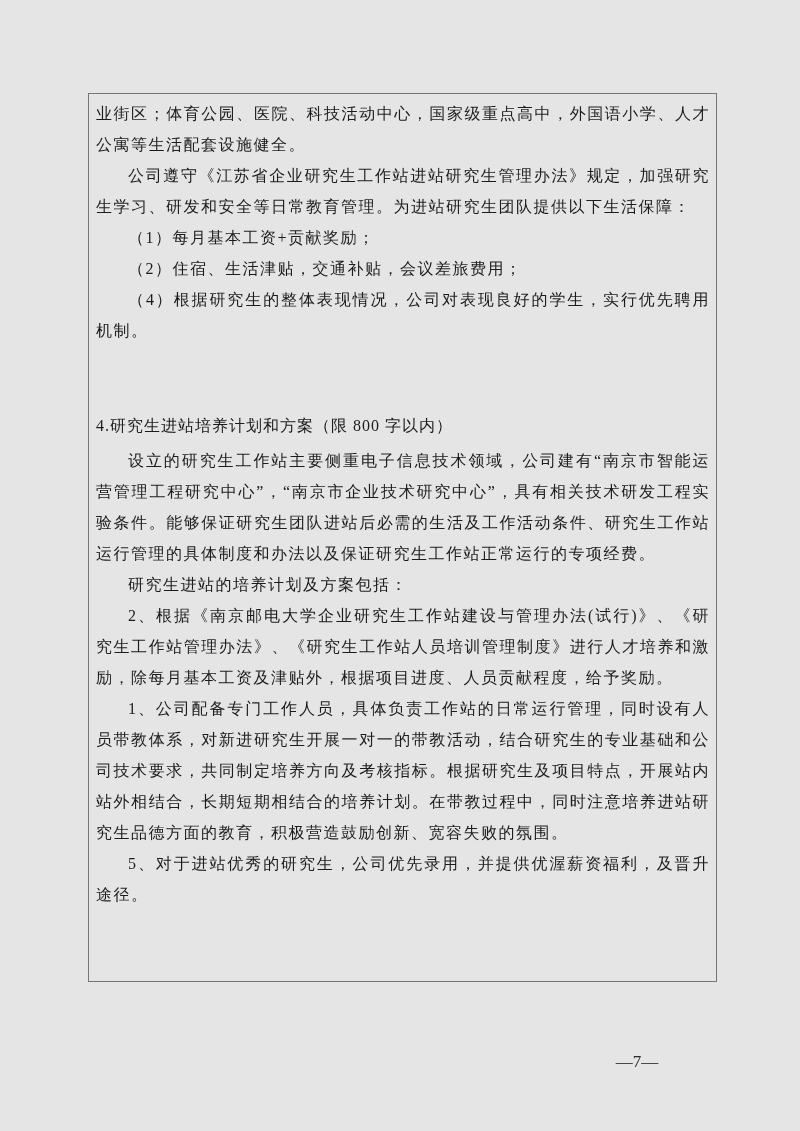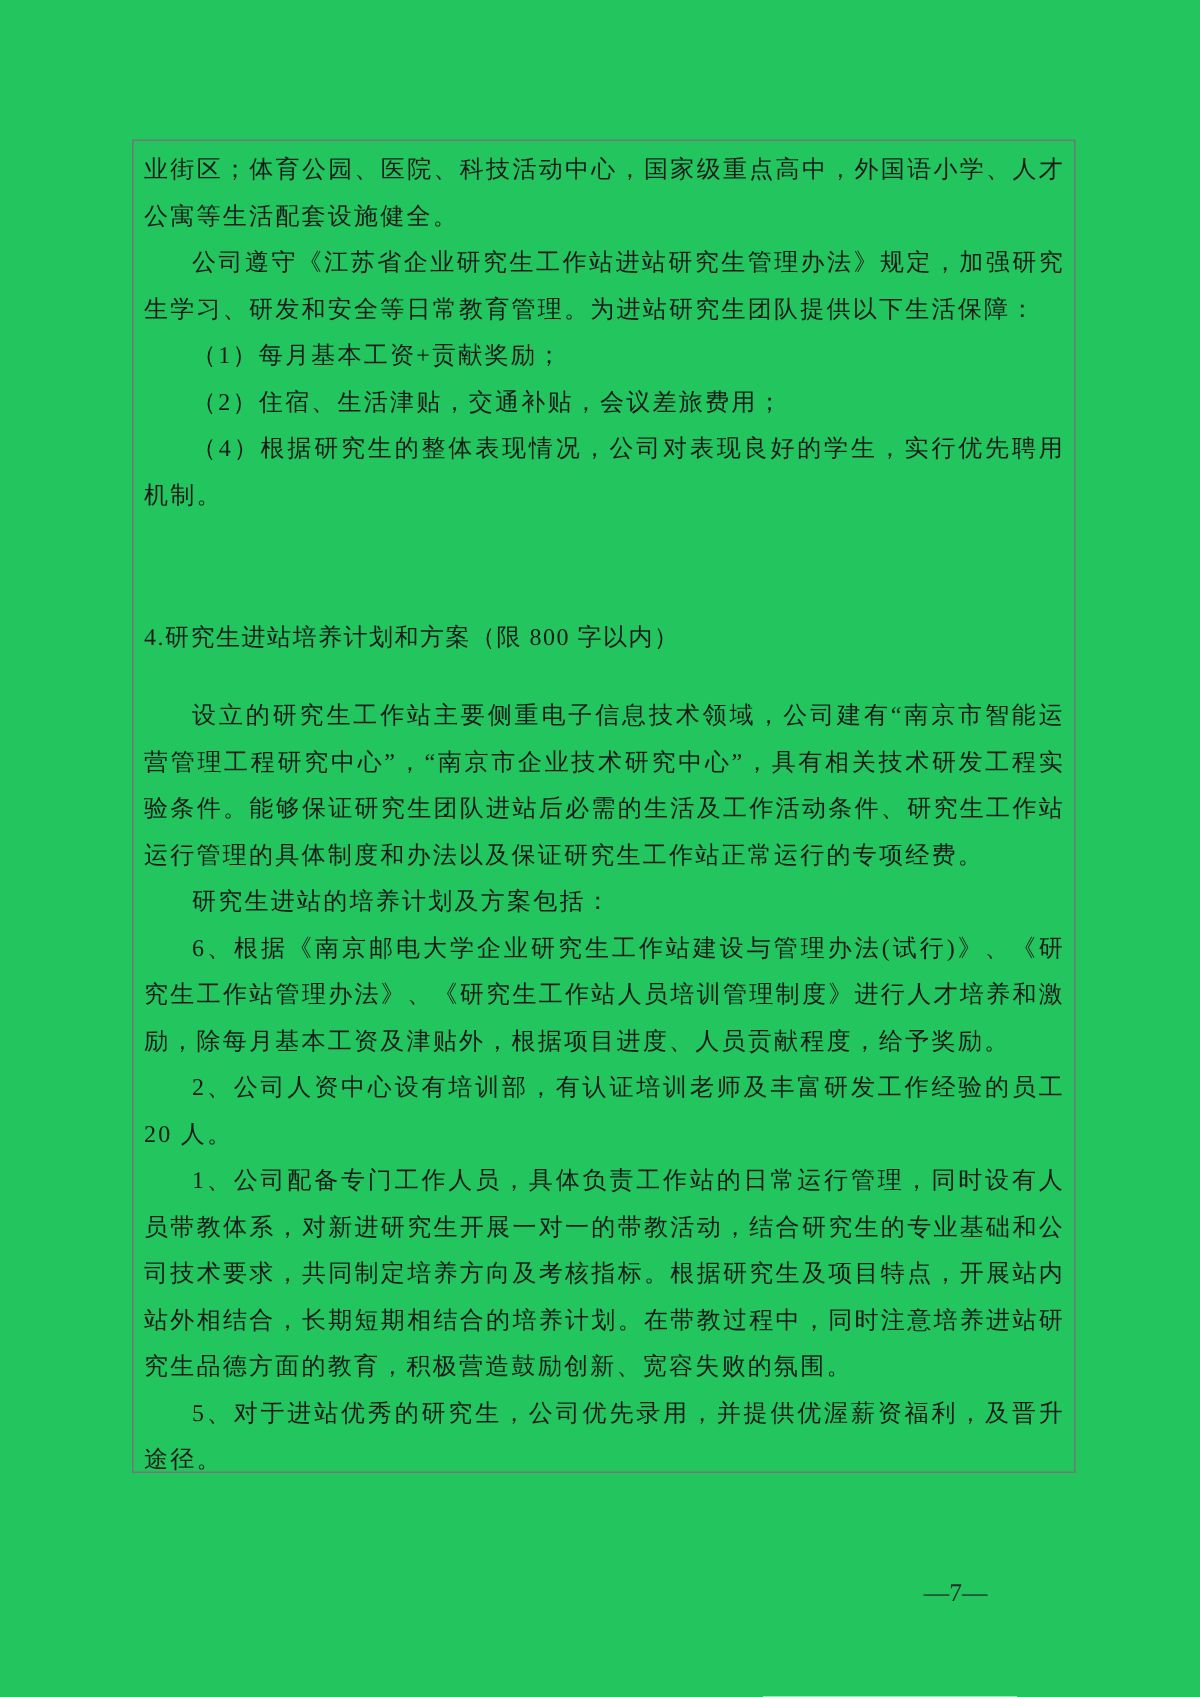--- a/index.html
+++ b/index.html
@@ -4,21 +4,21 @@
 <style>
   html, body {
     margin: 0;
     padding: 0;
     background: #ffffff;
   }
   .page {
     position: relative;
     width: 800px;
     height: 1131px;
-    background: #22c55e;
+    background: #e5e5e5;
     font-family: "Liberation Serif", "DejaVu Serif", serif;
     color: #1c1c1c;
     overflow: hidden;
   }
   .doc-table {
     position: absolute;
     left: 88px;
     top: 93px;
     width: 629px;
     height: 889px;
@@ -32,21 +32,21 @@
     line-height: 31px;
     letter-spacing: 1.5px;
     text-align: justify;
     text-justify: inter-character;
     text-indent: 2em;
   }
   .para.no-indent {
     text-indent: 0;
   }
   .section4-heading {
-    margin: 64px 0 21px 0;
+    margin: 64px 0 4px 0;
     font-size: 16px;
     line-height: 31px;
     letter-spacing: 1px;
     text-indent: 0;
     font-weight: normal;
   }
   .footer-page-number {
     position: absolute;
     left: 607px;
     top: 1048px;
@@ -71,22 +71,21 @@
       <p class="para">（1）每月基本工资+贡献奖励；</p>
       <p class="para">（2）住宿、生活津贴，交通补贴，会议差旅费用；</p>
       <p class="para">（4）根据研究生的整体表现情况，公司对表现良好的学生，实行优先聘用机制。</p>
     </div>
 
     <p class="para section4-heading">4.研究生进站培养计划和方案（限 800 字以内）</p>
 
     <div>
       <p class="para">设立的研究生工作站主要侧重电子信息技术领域，公司建有“南京市智能运营管理工程研究中心”，“南京市企业技术研究中心”，具有相关技术研发工程实验条件。能够保证研究生团队进站后必需的生活及工作活动条件、研究生工作站运行管理的具体制度和办法以及保证研究生工作站正常运行的专项经费。</p>
       <p class="para">研究生进站的培养计划及方案包括：</p>
-      <p class="para">6、根据《南京邮电大学企业研究生工作站建设与管理办法(试行)》、《研究生工作站管理办法》、《研究生工作站人员培训管理制度》进行人才培养和激励，除每月基本工资及津贴外，根据项目进度、人员贡献程度，给予奖励。</p>
-      <p class="para">2、公司人资中心设有培训部，有认证培训老师及丰富研发工作经验的员工 20 人。</p>
+      <p class="para">2、根据《南京邮电大学企业研究生工作站建设与管理办法(试行)》、《研究生工作站管理办法》、《研究生工作站人员培训管理制度》进行人才培养和激励，除每月基本工资及津贴外，根据项目进度、人员贡献程度，给予奖励。</p>
       <p class="para">1、公司配备专门工作人员，具体负责工作站的日常运行管理，同时设有人员带教体系，对新进研究生开展一对一的带教活动，结合研究生的专业基础和公司技术要求，共同制定培养方向及考核指标。根据研究生及项目特点，开展站内站外相结合，长期短期相结合的培养计划。在带教过程中，同时注意培养进站研究生品德方面的教育，积极营造鼓励创新、宽容失败的氛围。</p>
       <p class="para">5、对于进站优秀的研究生，公司优先录用，并提供优渥薪资福利，及晋升途径。</p>
     </div>
 
   </div>
 
   <div class="footer-page-number">—7—</div>
 
 </div>
 

